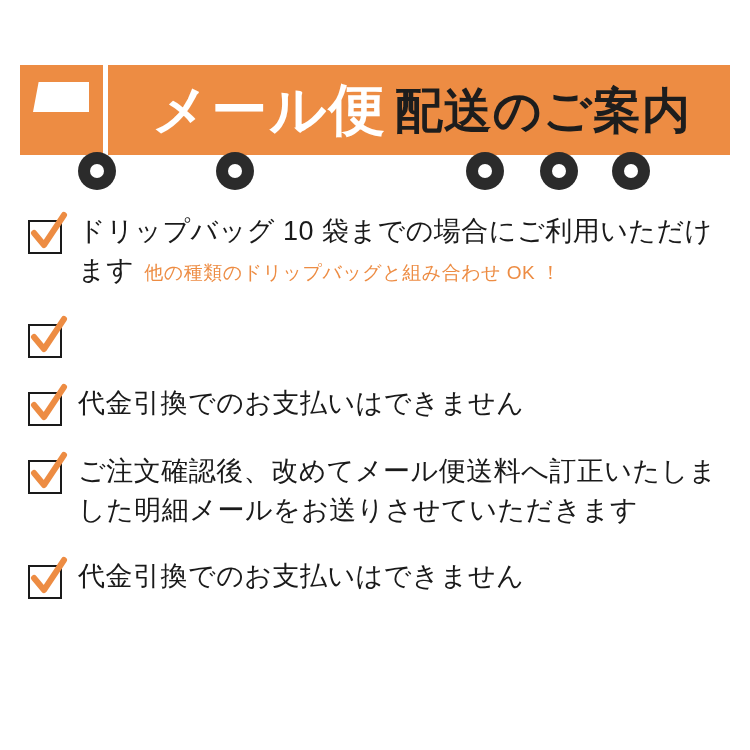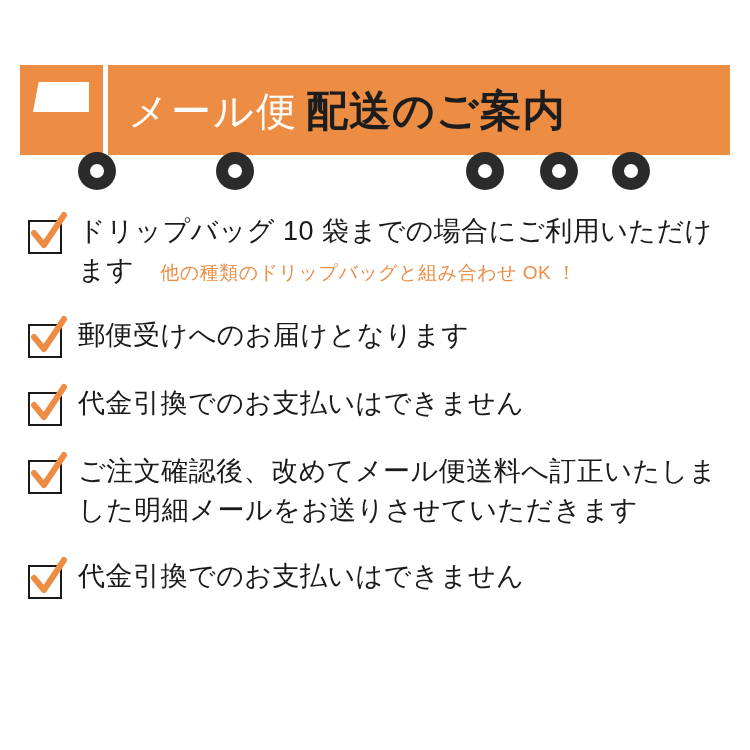--- a/index.html
+++ b/index.html
@@ -93,27 +93,28 @@
   .banner-text {
     position: absolute;
     left: 128px;
     top: 76px;
     height: 70px;
     display: flex;
     align-items: center;
     white-space: nowrap;
   }
   .banner-title-main {
-    font-size: 40px;
-    font-weight: normal;
+    font-size: 56px;
+    font-weight: bold;
     color: #ffffff;
     letter-spacing: 2px;
+    margin-left: 24px;
   }
   .banner-title-sub {
-    font-size: 42px;
+    font-size: 48px;
     font-weight: bold;
     color: #1d1d1d;
     letter-spacing: 1px;
     margin-left: 8px;
   }
 
   
   .checklist {
     position: absolute;
     left: 0;
@@ -152,21 +153,21 @@
     line-height: 1.45;
     color: #1a1a1a;
     letter-spacing: 0.5px;
     max-width: 648px;
   }
 
   .note {
     font-size: 19px;
     color: #ed8c43;
     letter-spacing: 0.5px;
-    margin-left: 26px;
+    margin-left: 10px;
   }
 </style>
 </head>
 <body>
 
 <div class="page">
 
   <div class="banner">
     <div class="truck-body"></div>
     <div class="truck-cab"></div>
@@ -197,23 +198,20 @@
         <span>ドリップバッグ 10 袋までの場合にご利用いただけます</span><span class="note">他の種類のドリップバッグと組み合わせ OK ！</span>
       </div>
     </div>
 
     <div class="check-row">
       <div class="checkbox">
         <svg viewBox="0 0 46 46" aria-hidden="true">
           <polyline points="9,24 19,36 39,6" fill="none" stroke="#ed8c43" stroke-width="6" stroke-linecap="round" stroke-linejoin="round"></polyline>
         </svg>
       </div>
-      <div class="row-text">
-        <span>郵便受けへのお届けとなります</span>
-      </div>
     </div>
 
     <div class="check-row">
       <div class="checkbox">
         <svg viewBox="0 0 46 46" aria-hidden="true">
           <polyline points="9,24 19,36 39,6" fill="none" stroke="#ed8c43" stroke-width="6" stroke-linecap="round" stroke-linejoin="round"></polyline>
         </svg>
       </div>
       <div class="row-text">
         <span>代金引換でのお支払いはできません</span>

